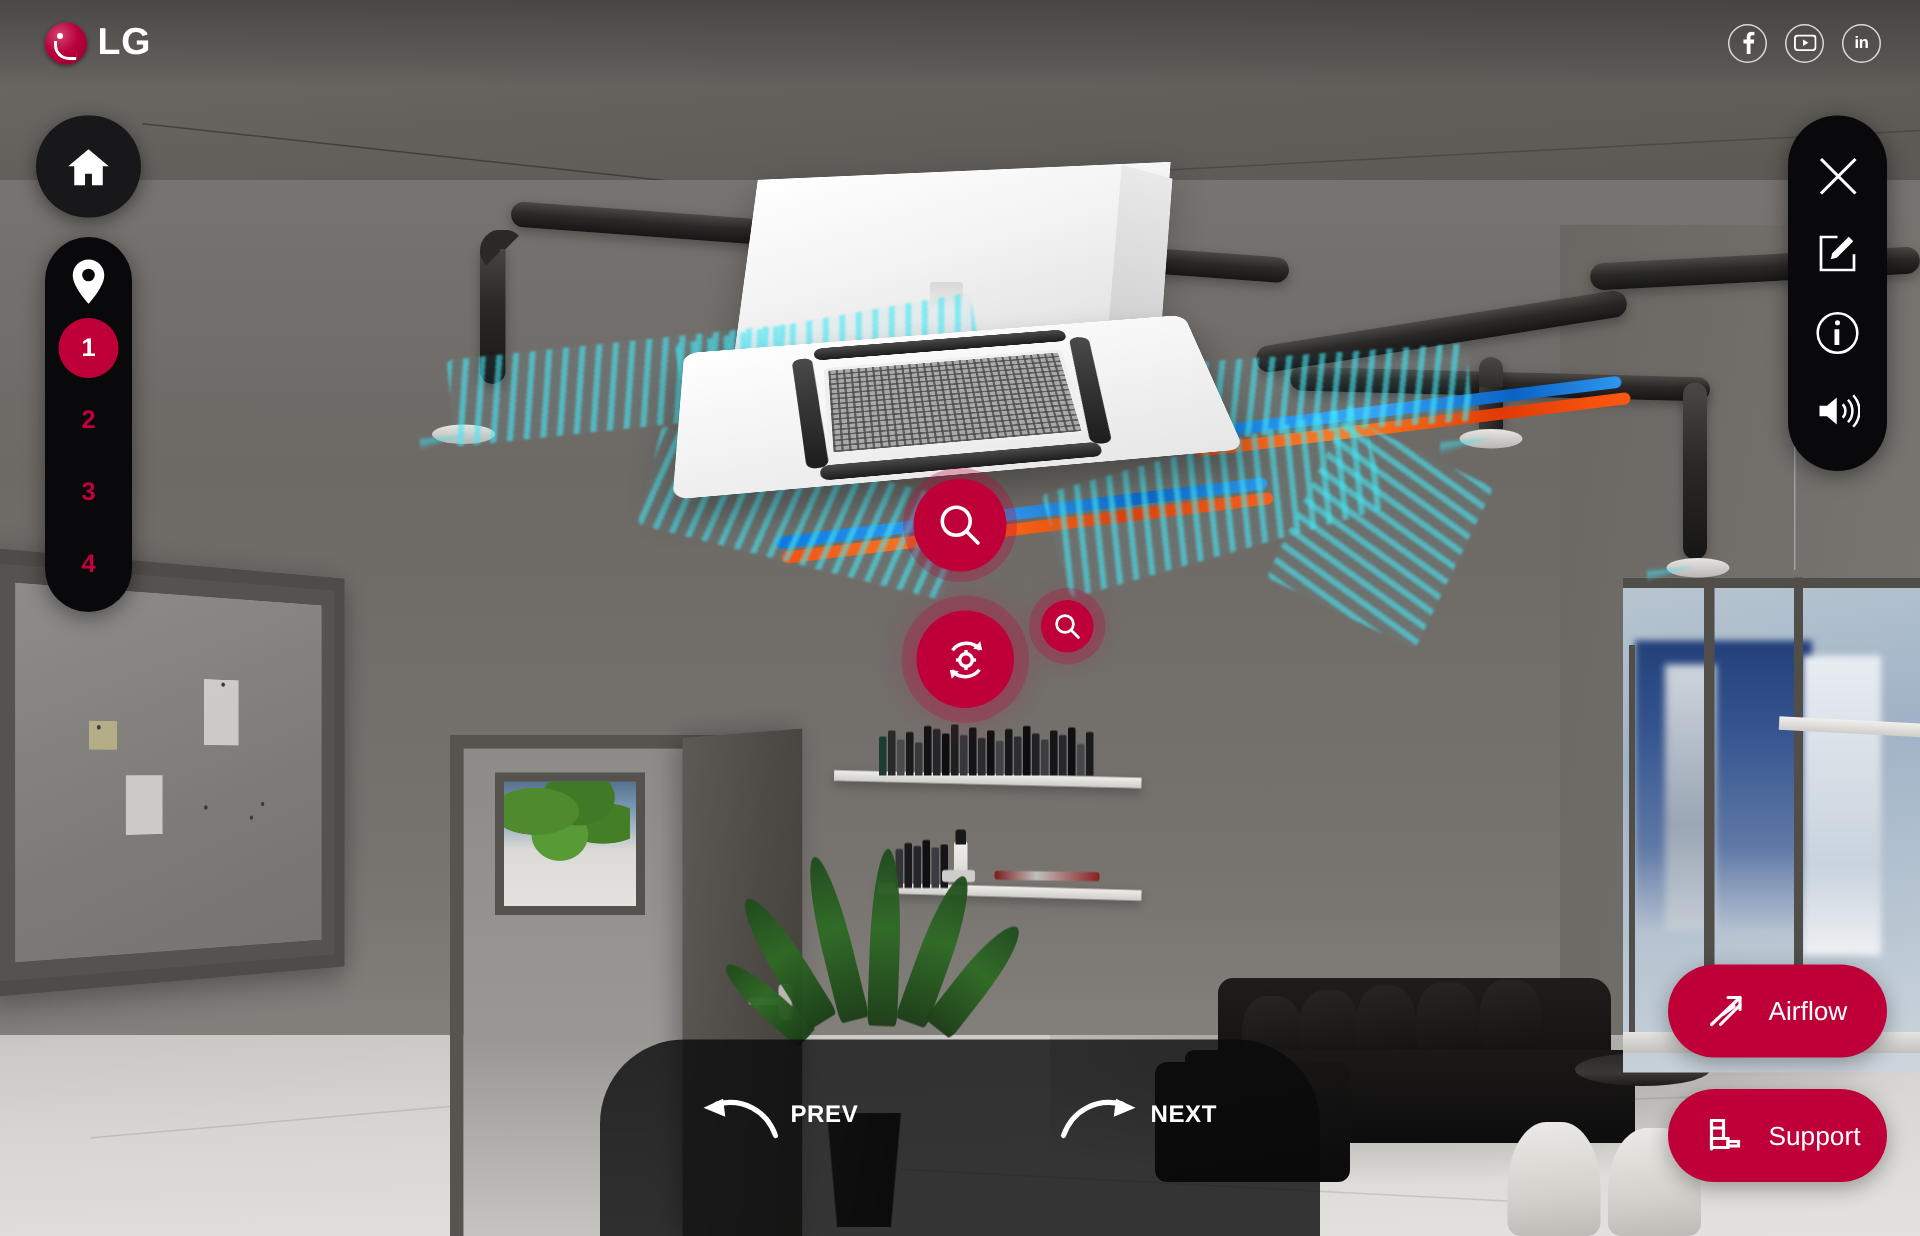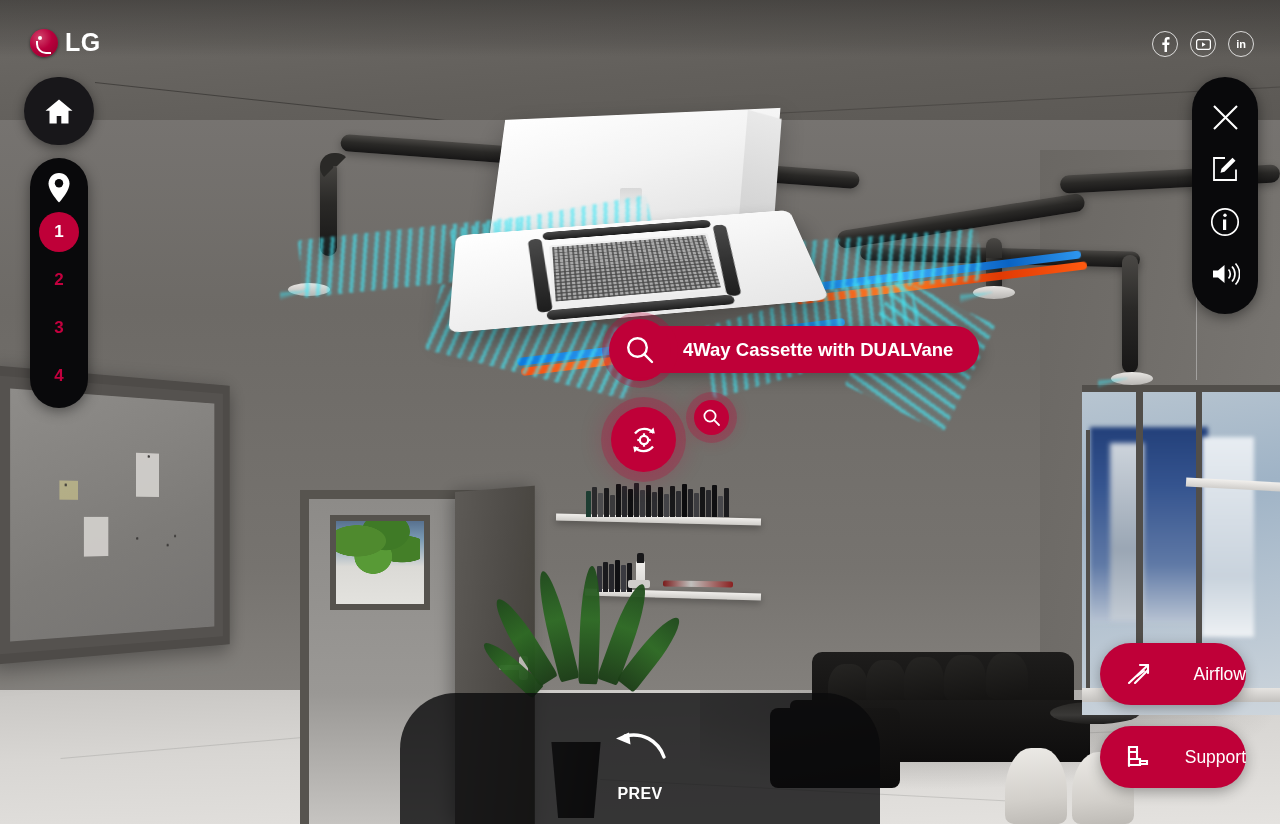--- a/index.html
+++ b/index.html
@@ -289,21 +289,21 @@
       rgba(70,230,245,.05) 4px 11px);
     filter: blur(.8px);
     border-radius: 4px;
   }
 
   
   .header {
     position: absolute; left: 0; top: 0; width: 1280px; height: 57px;
     z-index: 40;
     background: linear-gradient(180deg, rgba(45,43,41,.55) 0%, rgba(45,43,41,.18) 75%, rgba(45,43,41,0) 100%);
-    display: flex; align-items: flex-end;
+    display: flex; align-items: center;
   }
   .logo { display: flex; align-items: center; gap: 7px; margin-left: 30px; cursor: pointer; }
   .logo-mark {
     width: 28px; height: 28px; border-radius: 50%;
     background: radial-gradient(circle at 35% 30%, #d1456c 0%, #b9003d 45%, #8e0029 100%);
     position: relative; box-shadow: 0 1px 3px rgba(0,0,0,.5);
   }
   .logo-mark::before {
     content: ""; position: absolute; left: 8px; top: 7px;
     width: 4px; height: 4px; border-radius: 50%; background: #fff;
@@ -409,42 +409,41 @@
     left: 611px; top: 407px; width: 65px; height: 65px;
     box-shadow: 0 0 0 10px rgba(191,0,56,.26), 0 0 22px 10px rgba(191,0,56,.18);
   }
   .hot-small {
     left: 694px; top: 400px; width: 35px; height: 35px;
     box-shadow: 0 0 0 8px rgba(191,0,56,.26), 0 0 16px 7px rgba(191,0,56,.16);
   }
 
   
   .act-btn {
-    position: absolute; right: 34px; width: 146px; height: 62px;
+    position: absolute; right: 22px; width: 146px; height: 62px;
     border-radius: 31px; background: #bf0038;
     display: flex; align-items: center; gap: 13px;
     padding-left: 24px; cursor: pointer; z-index: 38;
     box-shadow: 0 4px 14px rgba(0,0,0,.32);
-    justify-content: space-between;
   }
   .act-btn .lbl { color: #fff; font-size: 17.5px; font-weight: 500; }
   .act-airflow { top: 643px; }
   .act-piping  { top: 726px; }
 
   
   .bottom-bar {
     position: absolute; left: 400px; top: 693px; width: 480px; height: 131px;
     background: rgba(10,10,11,.80);
     border-radius: 56px 56px 0 0;
     z-index: 36;
     display: flex; align-items: flex-start; justify-content: space-around;
     padding-top: 28px;
   }
   .bnav {
-    display: flex; flex-direction: column; align-items: center; gap: 18px;
+    display: flex; flex-direction: row; align-items: center; gap: 6px;
     cursor: pointer; width: 110px;
   }
   .bnav .lbl { color: #fff; font-size: 16px; font-weight: 700; letter-spacing: .4px; }
   .bnav-ico { height: 46px; display: flex; align-items: center; justify-content: center; }
 </style>
 </head>
 <body>
 
 <div id="stage">
 
@@ -679,21 +678,20 @@
     </div>
   </div>
 
   <div class="hotspot-label">
     <div class="bubble">
       <svg width="32" height="32" viewBox="0 0 32 32">
         <circle cx="13.5" cy="13.5" r="9.3" fill="none" stroke="#fff" stroke-width="2.4"></circle>
         <path d="M20.4 20.4L28 28" stroke="#fff" stroke-width="2.4" stroke-linecap="round"></path>
       </svg>
     </div>
-    <span class="txt">4Way Cassette with DUALVane</span>
   </div>
 
   <div class="hot-round hot-360">
     <svg width="36" height="36" viewBox="0 0 36 36">
       <path d="M9 11.5A12 12 0 0127.5 11" fill="none" stroke="#fff" stroke-width="2.3"></path>
       <path d="M27.5 5.5l1.3 6-6-1" fill="#fff"></path>
       <path d="M27 24.5A12 12 0 018.5 25" fill="none" stroke="#fff" stroke-width="2.3"></path>
       <path d="M8.5 30.5l-1.3-6 6 1" fill="#fff"></path>
       <circle cx="18" cy="18" r="4.2" fill="none" stroke="#fff" stroke-width="2.3"></circle>
       <g fill="#fff">
@@ -738,15 +736,24 @@
       <div class="bnav-ico">
         <svg width="56" height="34" viewBox="0 0 56 34">
           <path d="M52 30C46 13 30 5 13 9" fill="none" stroke="#fff" stroke-width="3.4" stroke-linecap="round"></path>
           <path d="M4 11.5l13-6 1.5 12z" fill="#fff"></path>
         </svg>
       </div>
       <span class="lbl">PREV</span>
     </div>
 
 
+    <div class="bnav">
+      <div class="bnav-ico">
+        <svg width="56" height="34" viewBox="0 0 56 34">
+          <path d="M4 30C10 13 26 5 43 9" fill="none" stroke="#fff" stroke-width="3.4" stroke-linecap="round"></path>
+          <path d="M52 11.5l-13-6-1.5 12z" fill="#fff"></path>
+        </svg>
+      </div>
+      <span class="lbl">NEXT</span>
+    </div>
   </div>
 
 </div>
 
 </body></html>

